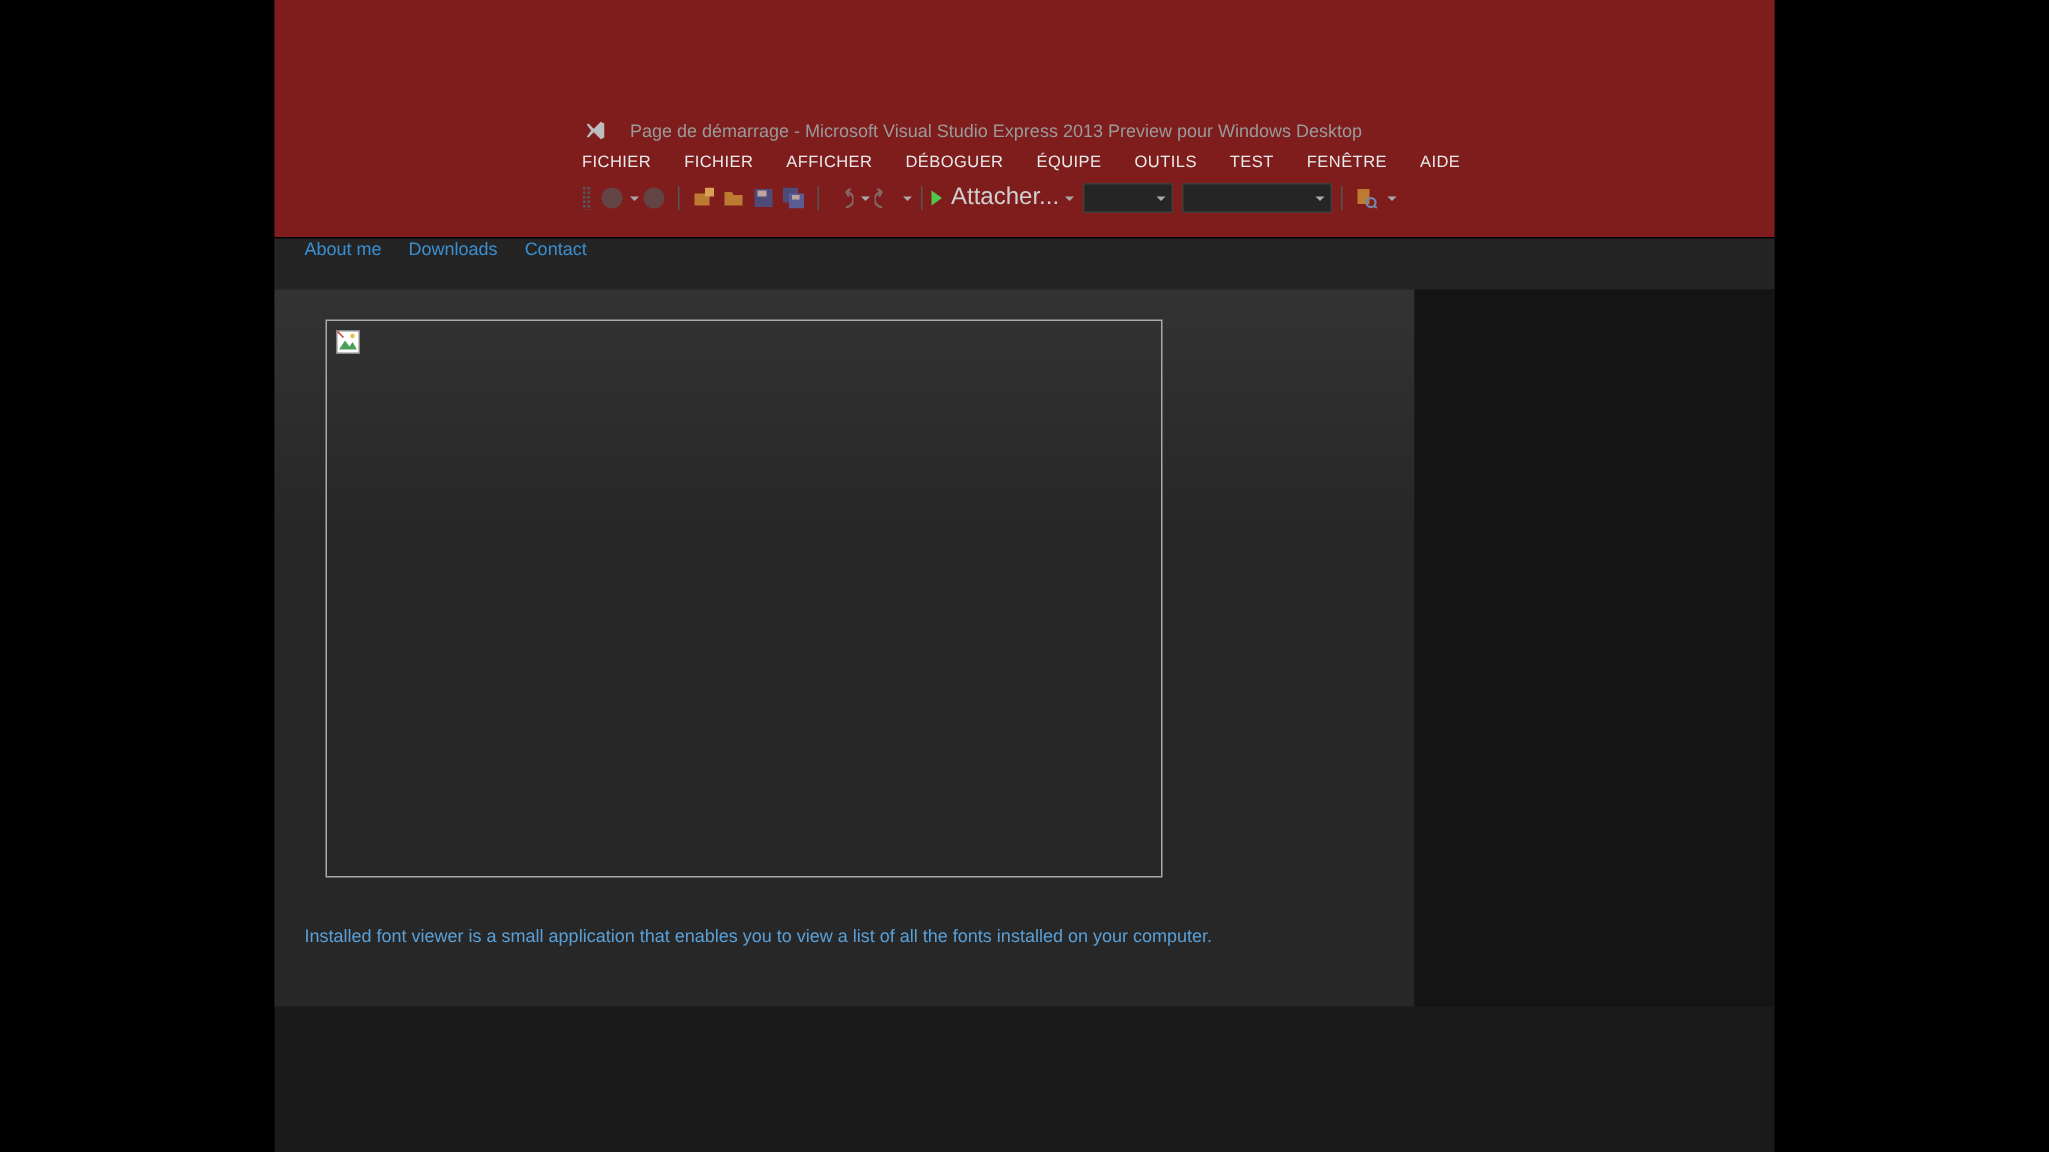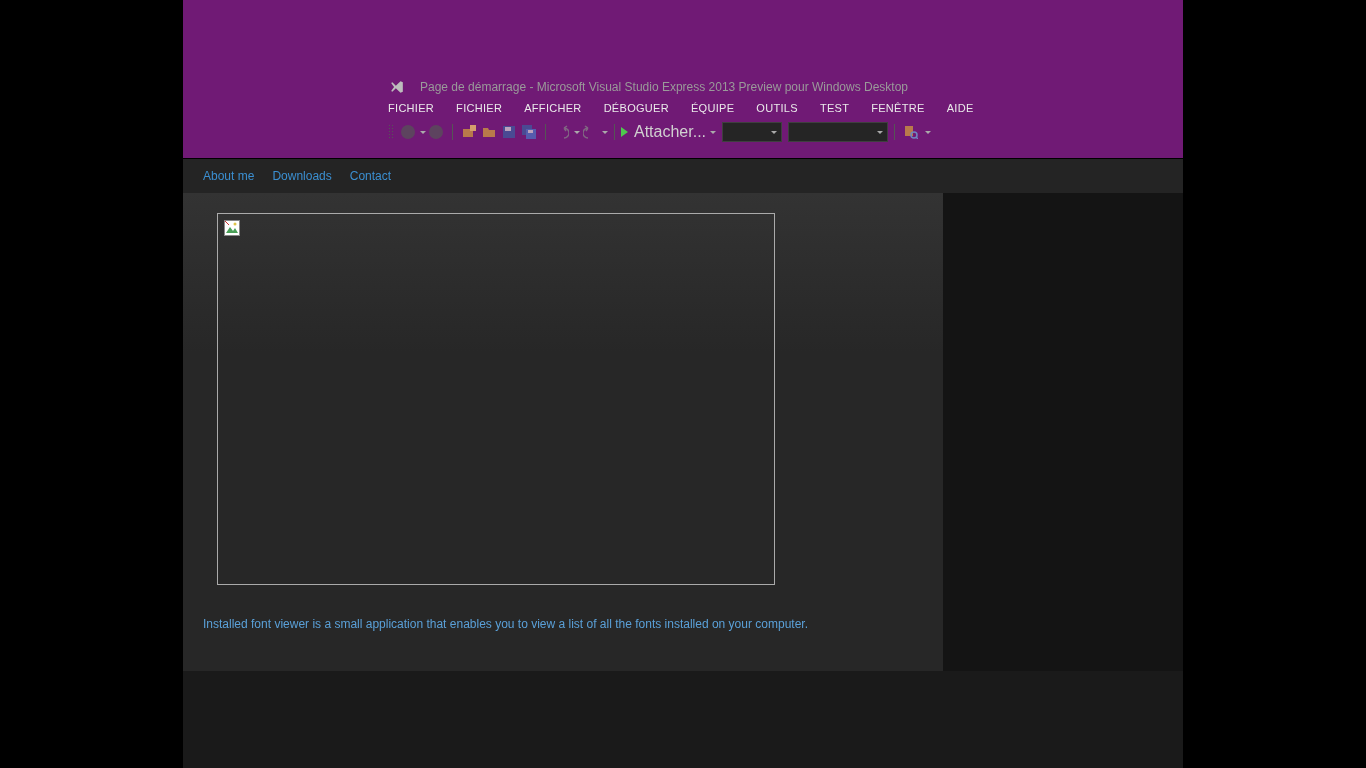--- a/index.html
+++ b/index.html
@@ -16,21 +16,21 @@
     margin: 0 auto;
     background: #1a1a1a;
     min-height: 768px;
     position: relative;
   }
 
   
   .header-banner {
     width: 1000px;
     height: 158px;
-    background: #701a75;
+    background: #7f1d1d;
     position: relative;
     overflow: hidden;
   }
   .vs-area {
     position: absolute;
     left: 205px;
     top: 80px;
     right: 0;
   }
   .vs-title-row {
@@ -116,21 +116,21 @@
   .circle-btn {
     width: 14px; height: 14px; border-radius: 50%;
     background: #555;
   }
 
   
   .nav-strip {
     background: #242424;
     height: 35px;
     display: flex;
-    align-items: center;
+    align-items: flex-start;
     padding-left: 20px;
     font-size: 12px;
     border-top: 1px solid #000;
   }
   .nav-strip a {
     color: #3b8fd1;
     text-decoration: none;
     margin-right: 18px;
   }
 

